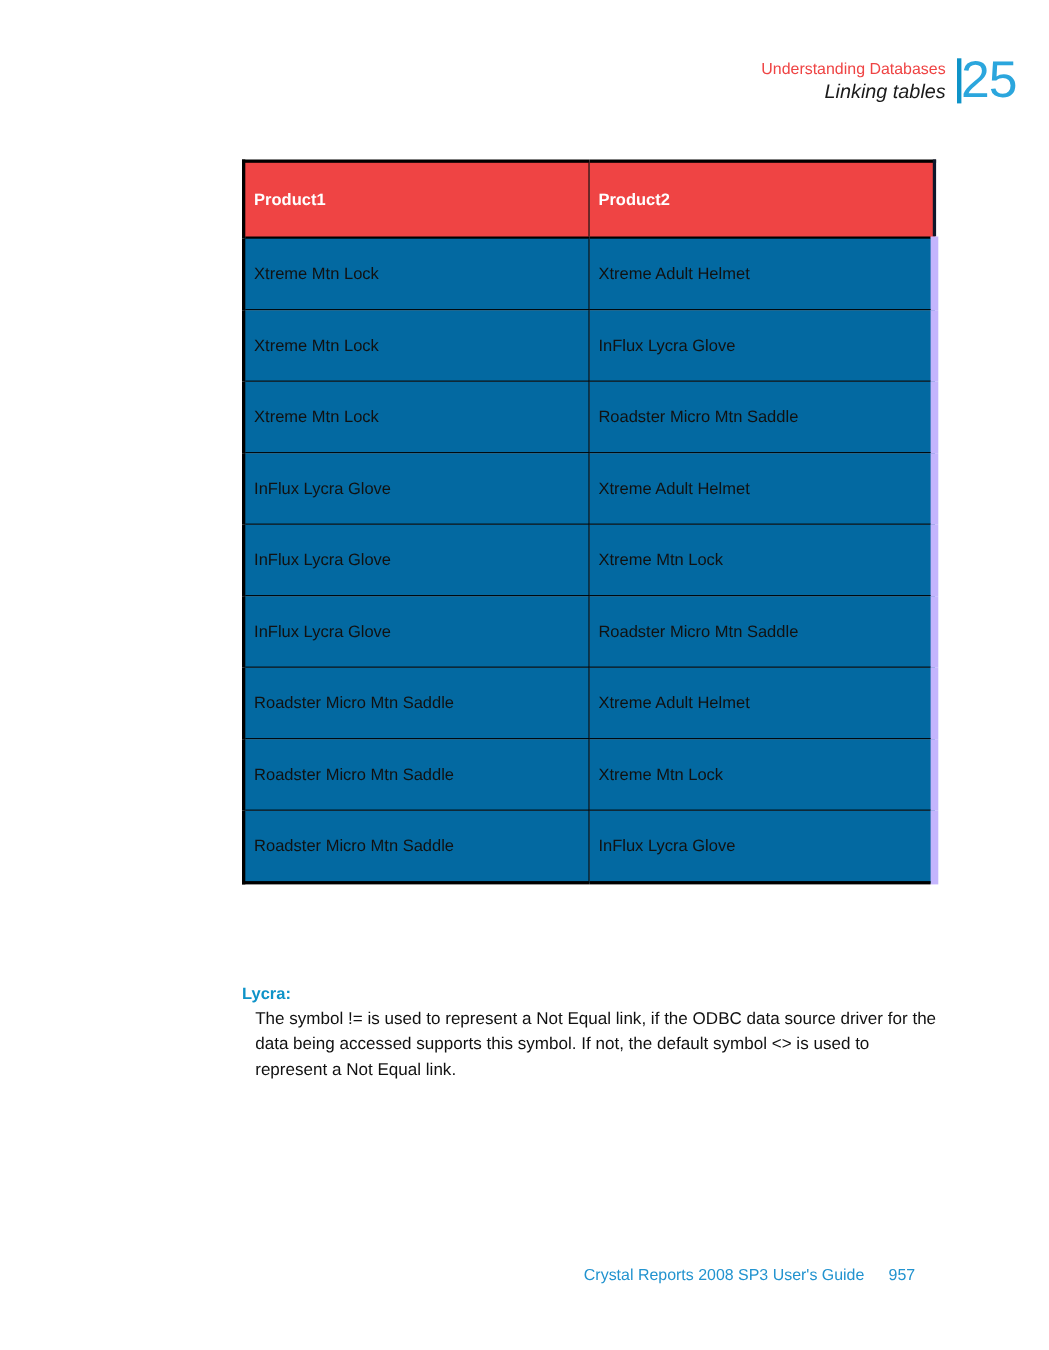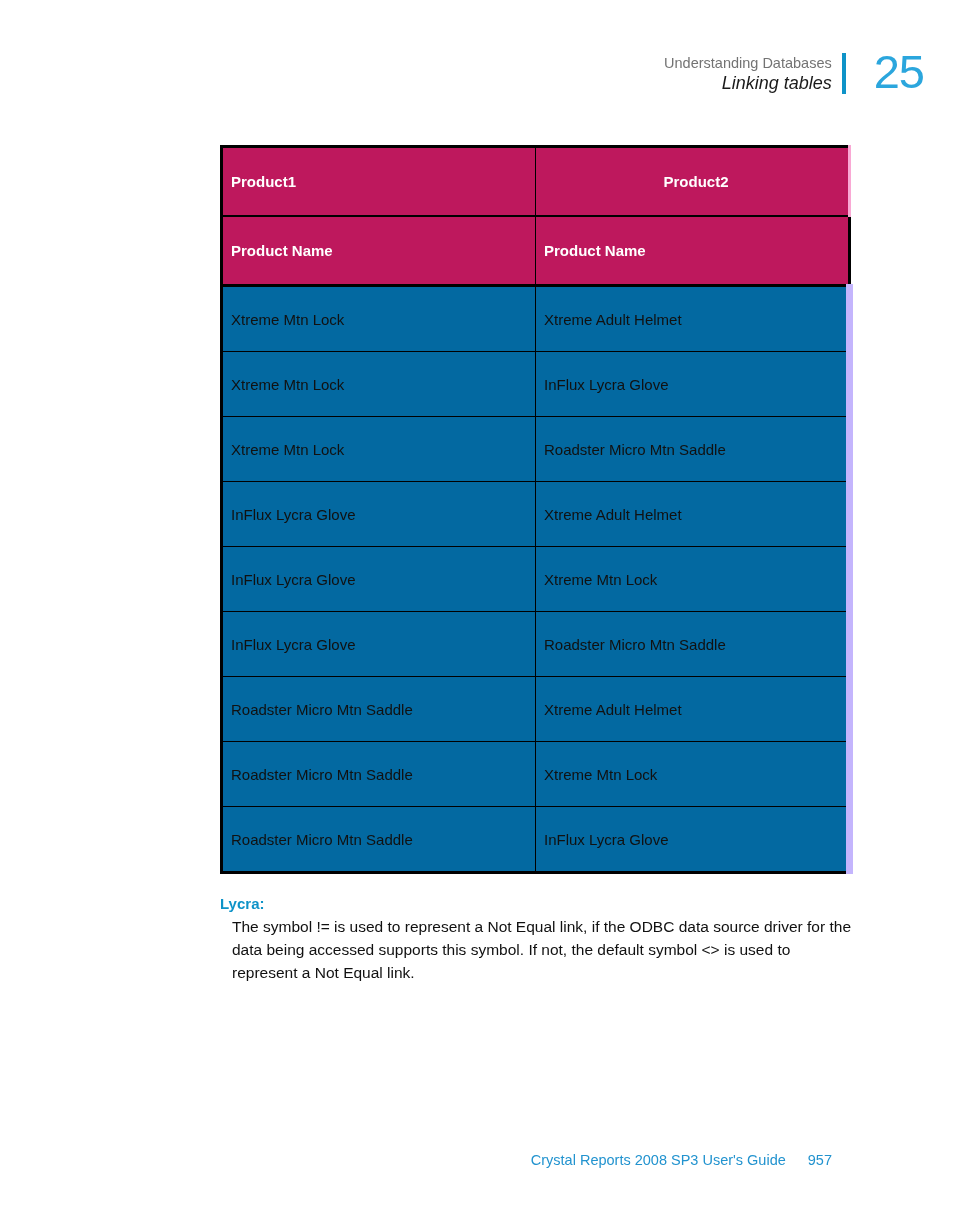--- a/index.html
+++ b/index.html
@@ -26,34 +26,33 @@
     justify-content: flex-end;
   }
   .header-lines {
     text-align: right;
     padding-right: 10px;
     padding-top: 5px;
   }
   .header-line-1 {
     font-size: 14.5px;
     line-height: 20px;
-    color: #737373;
+    color: #ef4444;
     white-space: nowrap;
   }
   .header-line-2 {
     font-size: 18px;
     line-height: 20px;
     font-style: italic;
     color: #1a1a1a;
     white-space: nowrap;
   }
   .chapter-block {
     display: flex;
     align-items: flex-start;
-    gap: 28px;
   }
   .chapter-bar {
     width: 4px;
     height: 41px;
     background: #0e93c8;
     margin-top: 5px;
   }
   .chapter-number {
     font-size: 47px;
     line-height: 47px;
@@ -76,33 +75,33 @@
 
   .link-table td {
     border: 1px solid #000000;
     padding: 0 0 0 8px;
     vertical-align: middle;
     font-size: 15px;
     color: #111111;
   }
 
   .hdr-row td {
-    background: #be185d;
+    background: #ef4444;
     color: #ffffff;
     font-weight: bold;
     font-size: 15px;
     height: 67px;
     border: 1px solid #000000;
   }
   .hdr-row-1 td {
     border-top: 3px solid #000000;
     border-bottom: 2px solid #000000;
   }
   .hdr-row-1 td.first { border-left: 3px solid #000000; }
-  .hdr-row-1 td.last  { border-right: 3px solid #f9a8d4; text-align: center; }
+  .hdr-row-1 td.last  { border-right: 3px solid #0f172a; }
 
   .hdr-row-2 td {
     border-top: 0;
     border-bottom: 3px solid #000000;
   }
   .hdr-row-2 td.first { border-left: 3px solid #000000; }
   .hdr-row-2 td.last  { border-right: 3px solid #000000; }
 
   .data-row td {
     height: 64px;
@@ -165,24 +164,20 @@
 <table class="link-table">
   <colgroup>
       <col class="c1">
       <col class="c2">
     </colgroup>
   <tbody>
     <tr class="hdr-row hdr-row-1">
       <td class="first">Product1</td>
       <td class="last">Product2</td>
     </tr>
-    <tr class="hdr-row hdr-row-2">
-      <td class="first">Product Name</td>
-      <td class="last">Product Name</td>
-    </tr>
 
     <tr class="data-row">
       <td class="first">Xtreme Mtn Lock</td>
       <td class="last">Xtreme Adult Helmet</td>
     </tr>
     <tr class="data-row">
       <td class="first">Xtreme Mtn Lock</td>
       <td class="last">InFlux Lycra Glove</td>
     </tr>
     <tr class="data-row">

